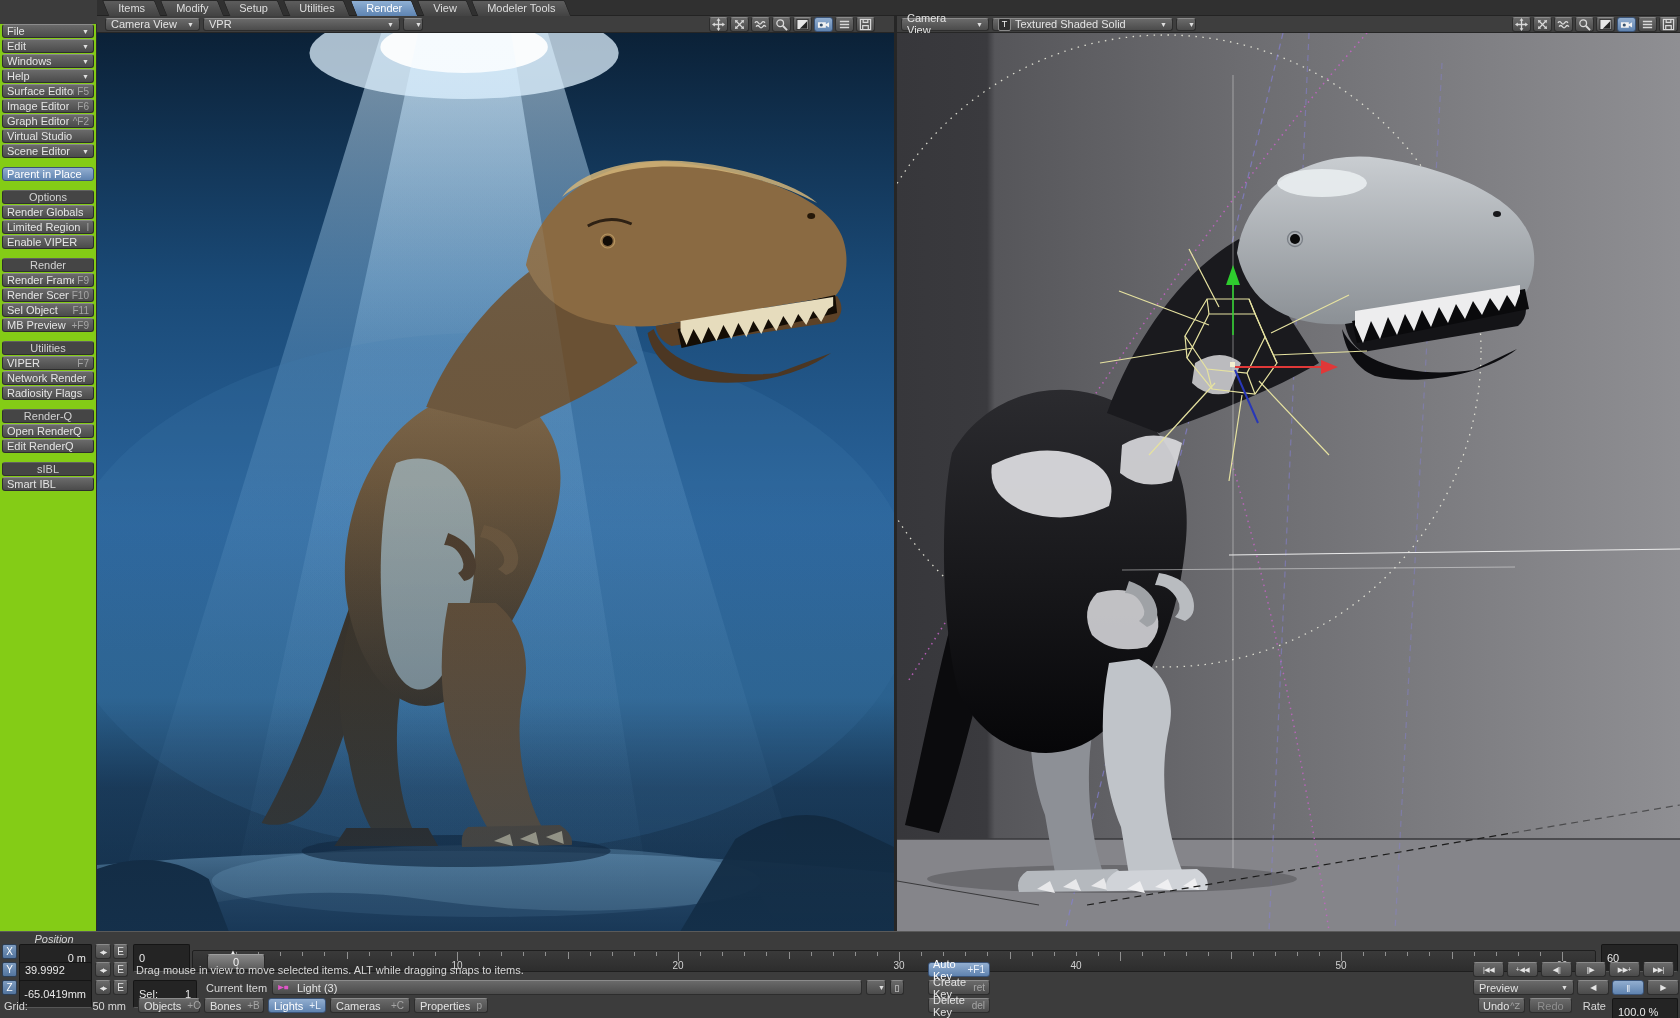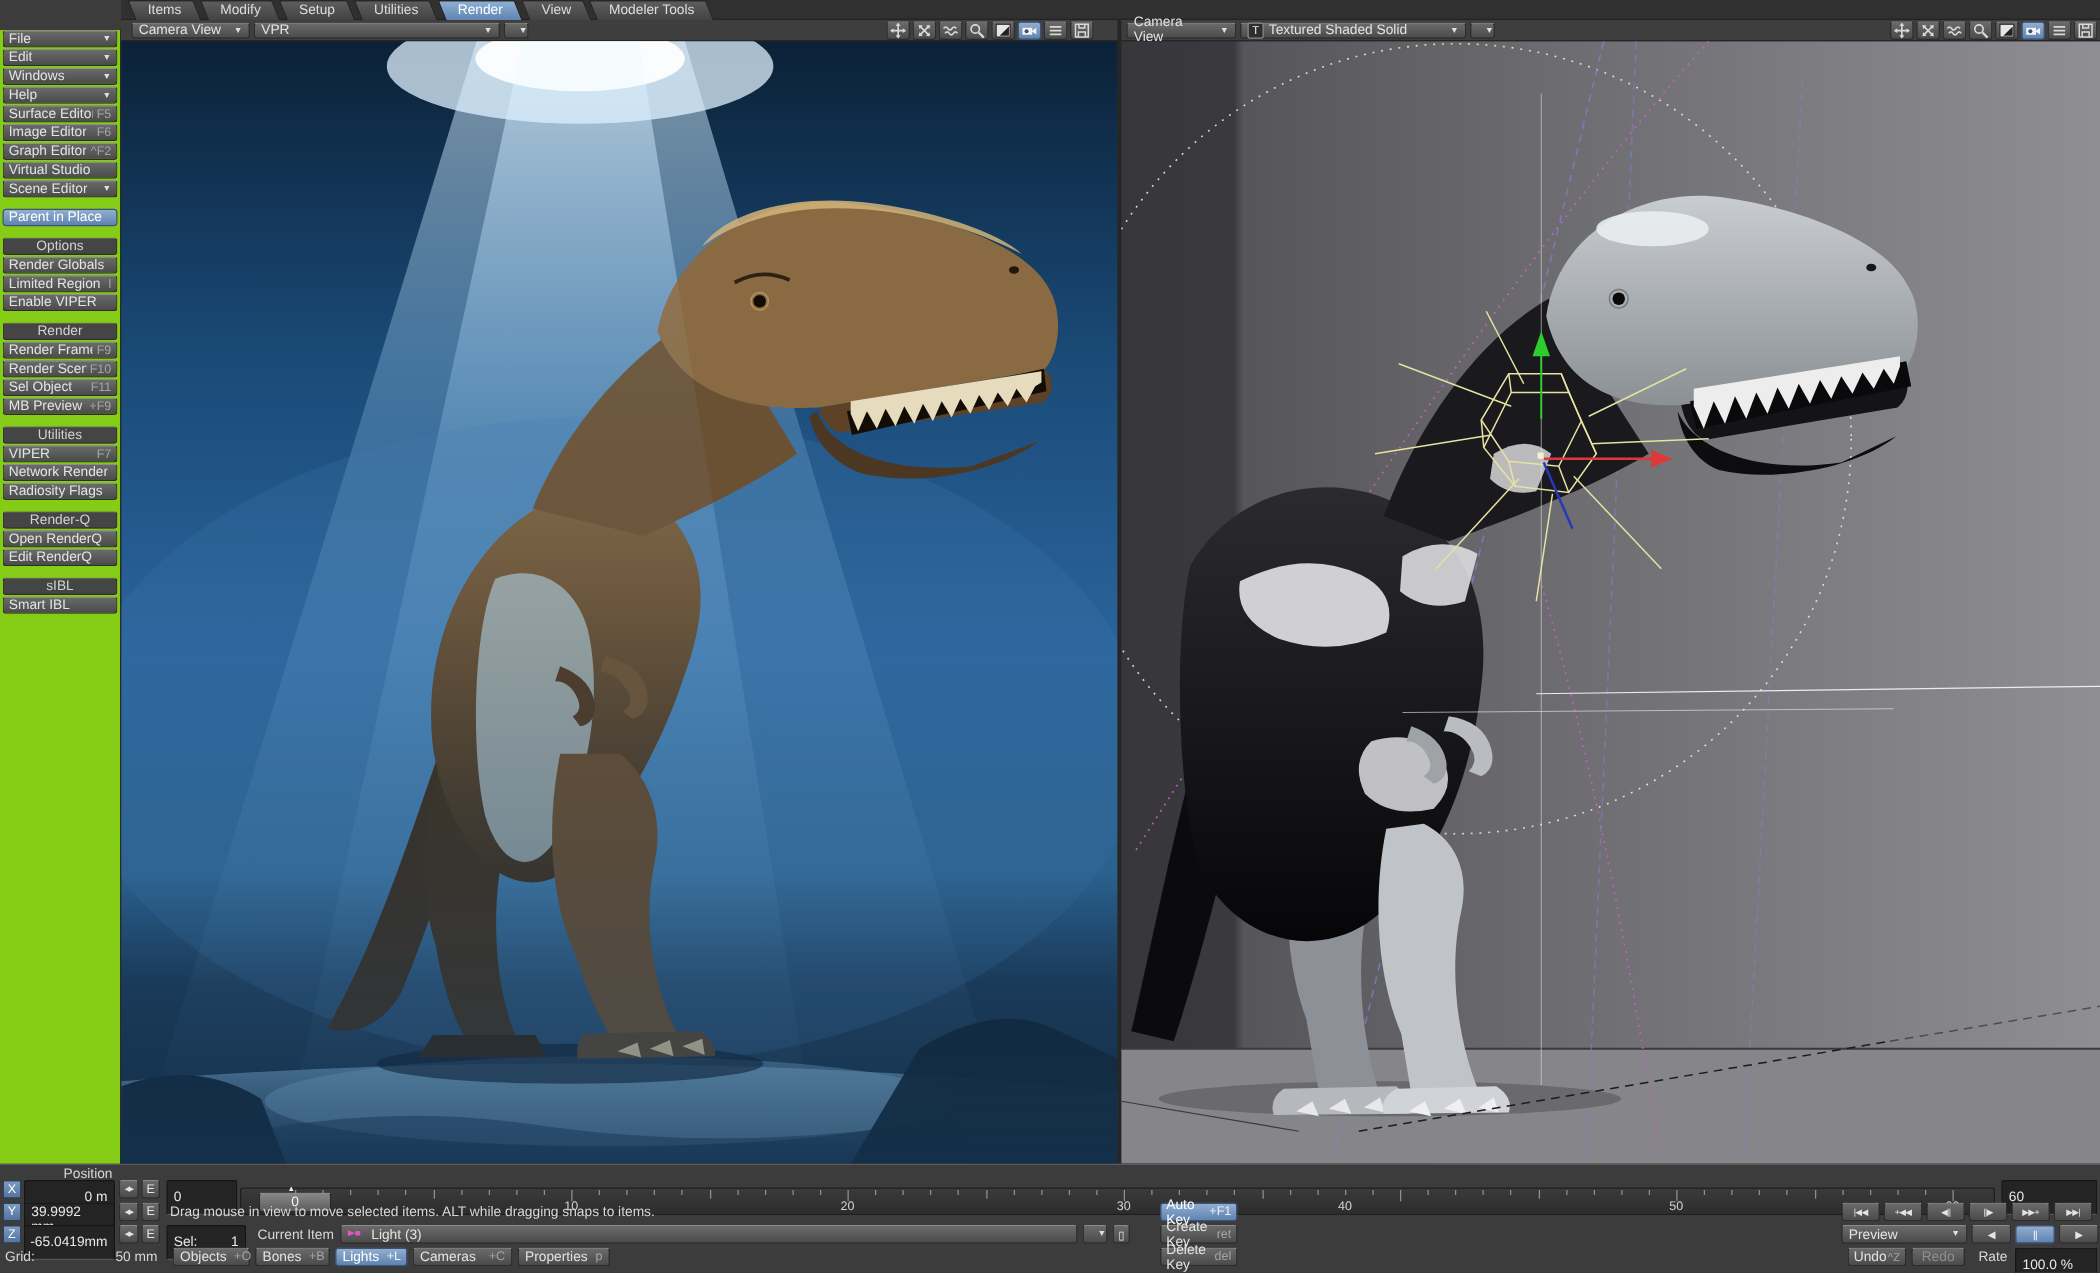--- a/index.html
+++ b/index.html
@@ -471,21 +471,21 @@
   <polygon points="441,334 424,327 424,341" fill="#e03838"></polygon>
   <line x1="338" y1="337" x2="361" y2="390" stroke="#2838b8" stroke-width="2"></line>
   <rect x="333" y="329" width="5" height="5" fill="#f4f0d0"></rect>
   <line x1="190" y1="872" x2="615" y2="800" stroke="#1c1c1c" stroke-width="1.2" stroke-dasharray="7 5"></line>
   <line x1="615" y1="800" x2="783" y2="772" stroke="#1c1c1c" stroke-width="1.2" stroke-dasharray="7 5" opacity=".55"></line>
   <line x1="0" y1="848" x2="142" y2="872" stroke="#3a3a3c" stroke-width="1"></line>
 </svg>
 </div>
 
 <div id="footer">
-  <div class="flat" style="left:18px;top:-1px;width:72px;text-align:right;">Position</div>
+  <div class="flat" style="left:18px;top:-1px;width:72px;text-align:center;font-style:italic;">Position</div>
 
   <div class="frow" style="top:12px;">
     <div class="axcluster"></div>
     <div class="field" style="position:absolute;left:133px;width:57px;height:15px;">
       <span>0</span>
     </div>
     <div id="ruler">
         <div class="tick" style="left: 43px; height: 9px;"></div>
         <div class="rnum" style="left: 28px;">0</div>
         <div class="tick" style="left: 65.1px; height: 4px;"></div>

